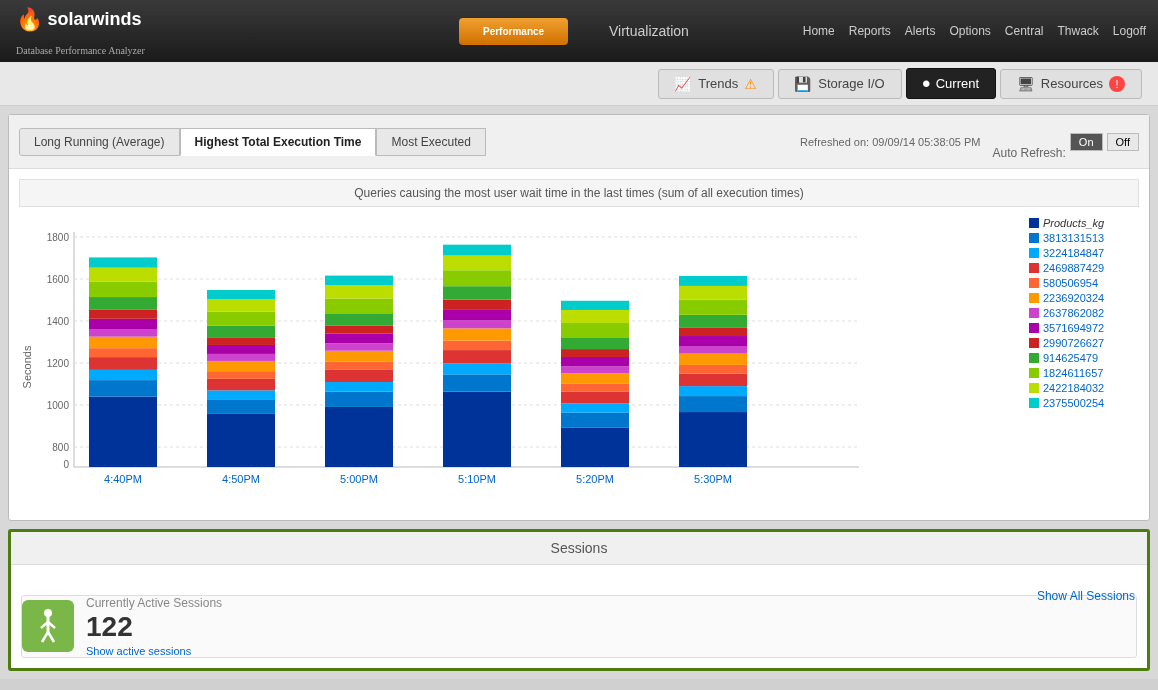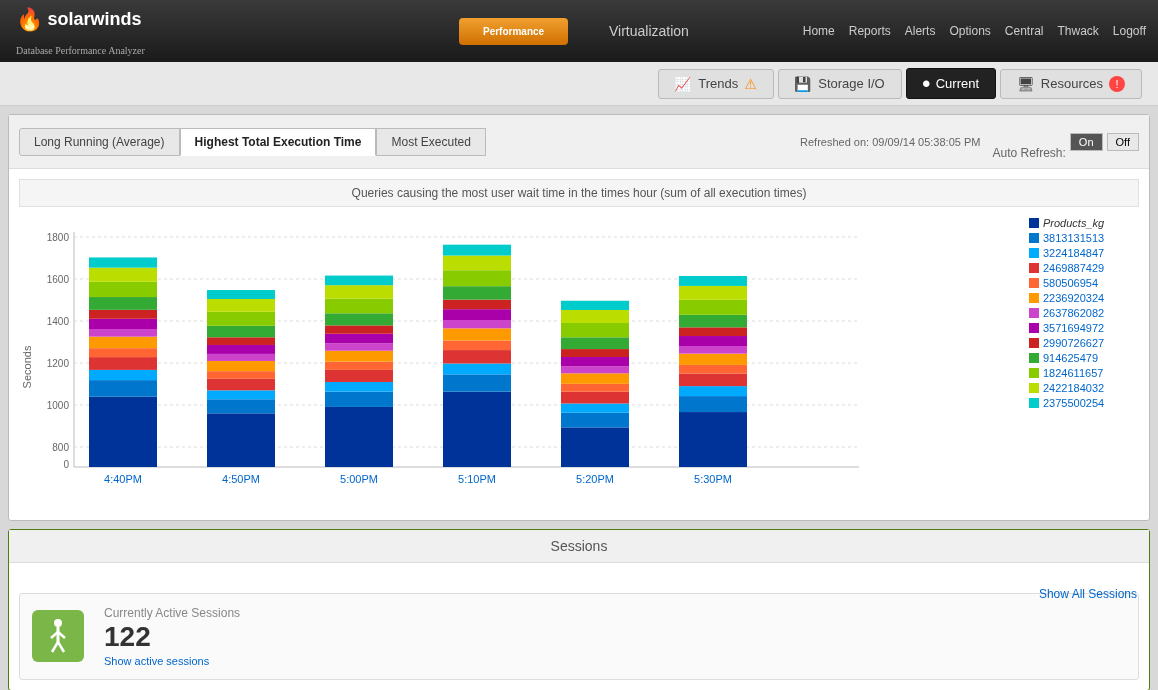--- a/index.html
+++ b/index.html
@@ -200,21 +200,21 @@
     .legend-item:first-child { color: #333; cursor: default; font-style: italic; }
     .legend-color {
       width: 10px;
       height: 10px;
       flex-shrink: 0;
     }
 
     
     #sessions-section {
       background: white;
-      border: 1px solid #4d7c0f;
+      border: 3px solid #4d7c0f;
       border-radius: 3px;
     }
     #sessions-header {
       background: #f0f0f0;
       padding: 8px 10px;
       border-bottom: 1px solid #ddd;
       text-align: center;
       font-size: 14px;
       color: #555;
       font-weight: normal;
@@ -236,22 +236,21 @@
       display: flex;
       gap: 16px;
       margin-top: 20px;
     }
     .session-card {
       flex: 1;
       border: 1px solid #ddd;
       border-radius: 3px;
       display: flex;
       align-items: center;
-      padding: 12px;
-      gap: 20px;
+      gap: 12px;
       background: #fafafa;
       justify-content: flex-end;
     }
     .session-icon {
       width: 52px;
       height: 52px;
       border-radius: 6px;
       display: flex;
       align-items: center;
       justify-content: center;
@@ -338,21 +337,21 @@
       <div id="refresh-info" style="display:flex; align-items:center;">
         <span>Refreshed on: 09/09/14 05:38:05 PM</span>
         <div id="auto-refresh">
           <span class="ar-label">Auto Refresh:</span>
           <button class="ar-btn active">On</button>
           <button class="ar-btn">Off</button>
         </div>
       </div>
     </div>
     <div id="chart-container">
-      <div id="chart-subtitle">Queries causing the most user wait time in the times hour (sum of all execution times)</div>
+      <div id="chart-subtitle">Queries causing the most user wait time in the last times (sum of all execution times)</div>
       <div id="chart-area">
         <div id="chart-svg-wrapper">
           
           <svg id="chart-svg" width="860" height="290" viewBox="0 0 860 290">
 
             <text x="12" y="150" transform="rotate(-90,12,150)" font-size="11" fill="#666" text-anchor="middle">Seconds</text>
 
             <line x1="55" y1="15" x2="55" y2="250" stroke="#bbb" stroke-width="1"></line>
             <line x1="55" y1="250" x2="840" y2="250" stroke="#bbb" stroke-width="1"></line>
 

